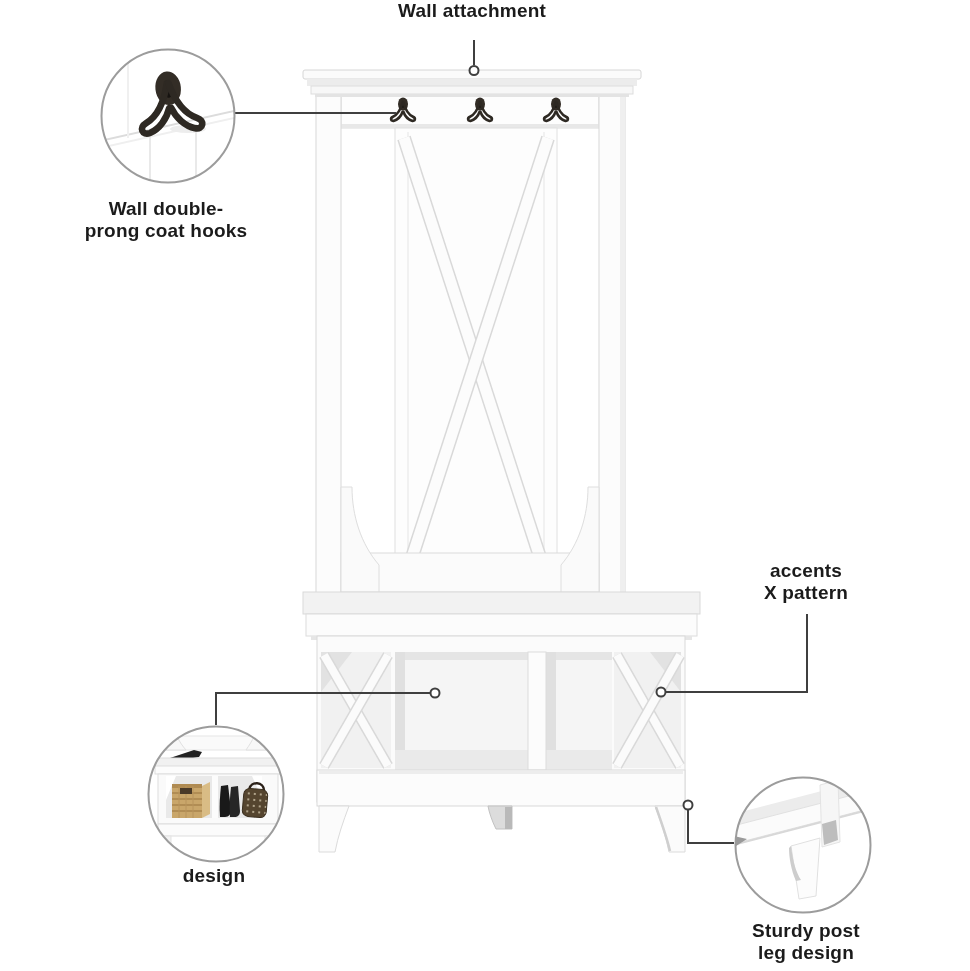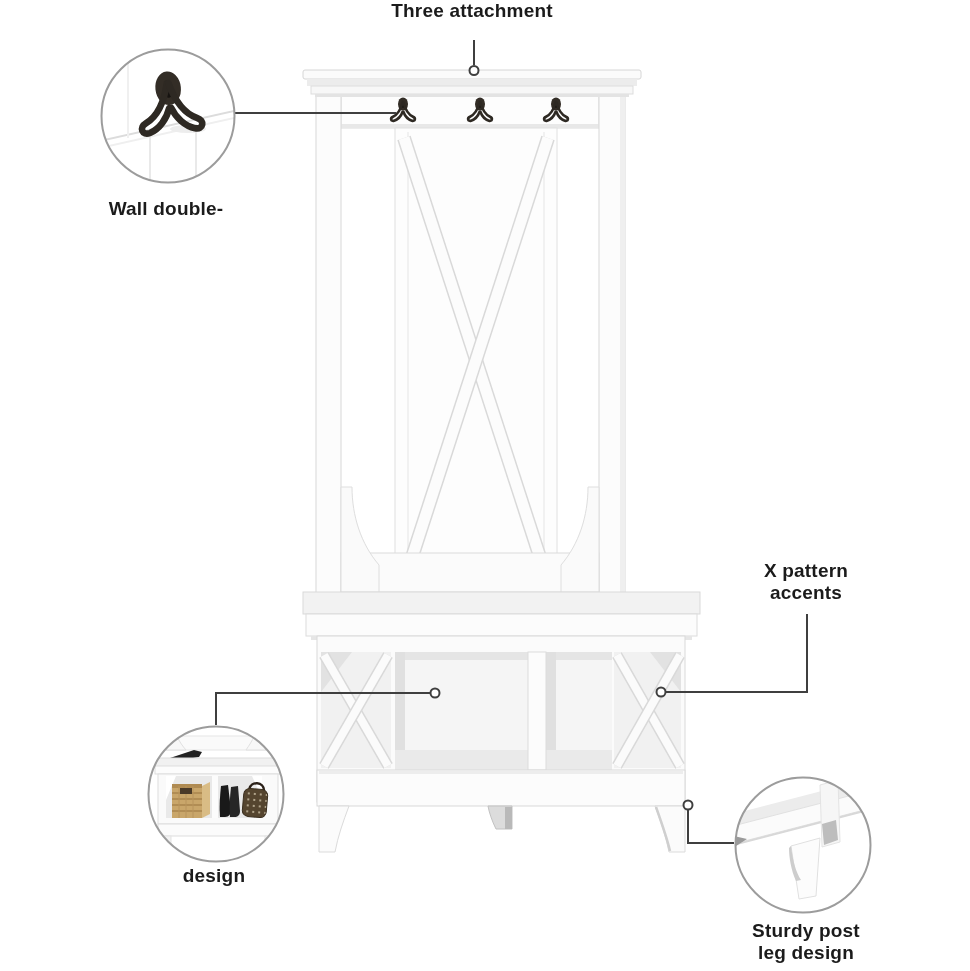--- a/index.html
+++ b/index.html
@@ -208,30 +208,31 @@
       <polygon points="822,824 836,820 838,840 824,845" fill="#bdbdbd"></polygon>
       <polygon points="791,846 820,838 816,896 799,899" fill="#fcfcfc" stroke="#e0e0e0"></polygon>
       <path d="M791,846 C793,862 796,872 801,880 L796,881 C791,870 789,857 789,848 Z" fill="#cdcdcd"></path>
       <polygon points="734,836 747,839 736,846" fill="#9a9a9a"></polygon>
     </g>
     <circle cx="803" cy="845" r="67.5" fill="none" stroke="#9c9c9c" stroke-width="2"></circle>
   </g>
 </svg>
 
 <div class="label" id="lbl-wall">
-  <div>Three attachment</div>
+  <div>Wall attachment</div>
 </div>
 
 <div class="label" id="lbl-hooks">
   <div>Wall double-</div>
+  <div>prong coat hooks</div>
 </div>
 
 <div class="label" id="lbl-x">
+  <div>accents</div>
   <div>X pattern</div>
-  <div>accents</div>
 </div>
 
 <div class="label" id="lbl-storage">
   <div>design</div>
 </div>
 
 <div class="label" id="lbl-leg">
   <div>Sturdy post</div>
   <div>leg design</div>
 </div>

